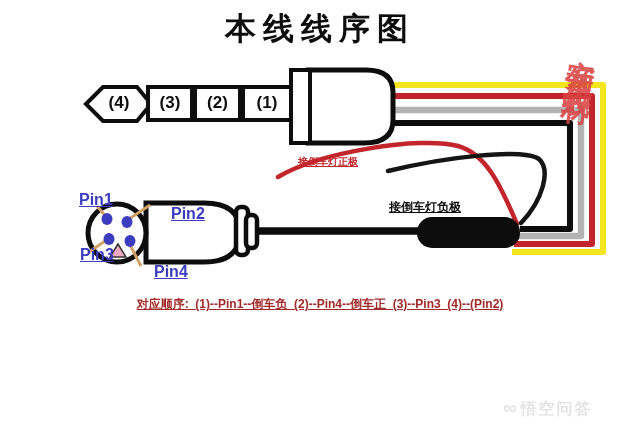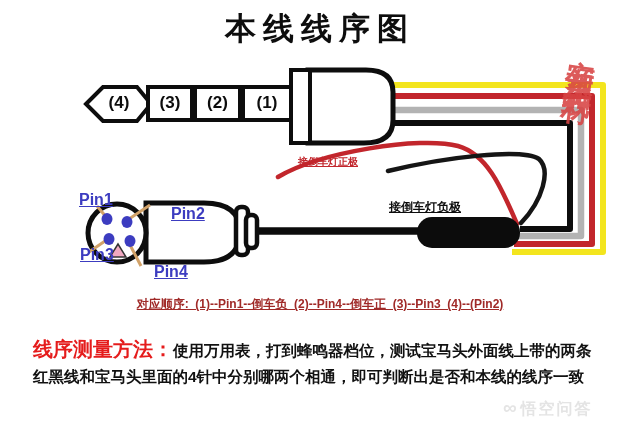--- a/index.html
+++ b/index.html
@@ -111,24 +111,20 @@
   <div class="abs pin-label" style="left:79px;top:191px;">Pin1</div>
   <div class="abs pin-label" style="left:141px;top:205px;padding-left:30px;">Pin2</div>
   <div class="abs pin-label" style="left:80px;top:246px;">Pin3</div>
   <div class="abs pin-label" style="left:128px;top:263px;padding-left:26px;">Pin4</div>
 
   <div class="abs ann ann-pos" style="left:298px;top:155px;">接倒车灯正极</div>
   <div class="abs ann ann-neg" style="left:389px;top:177px;">接倒车灯负极</div>
 
   <div class="abs mapping">对应顺序:  (1)--Pin1--倒车负  (2)--Pin4--倒车正  (3)--Pin3  (4)--(Pin2)</div>
 
-  <div class="abs instructions">
-    <div><span class="instr-heading">线序测量方法：</span><span class="instr-body">使用万用表，打到蜂鸣器档位，测试宝马头外面线上带的两条</span></div>
-    <div class="instr-body">红黑线和宝马头里面的4针中分别哪两个相通，即可判断出是否和本线的线序一致</div>
-  </div>
 
   <div class="abs watermark-side">安领车品线材</div>
 
   <div class="abs watermark-wukong">
     <span class="logo">∞</span><span>悟空问答</span>
   </div>
 
 </div>
 
 </body></html>

